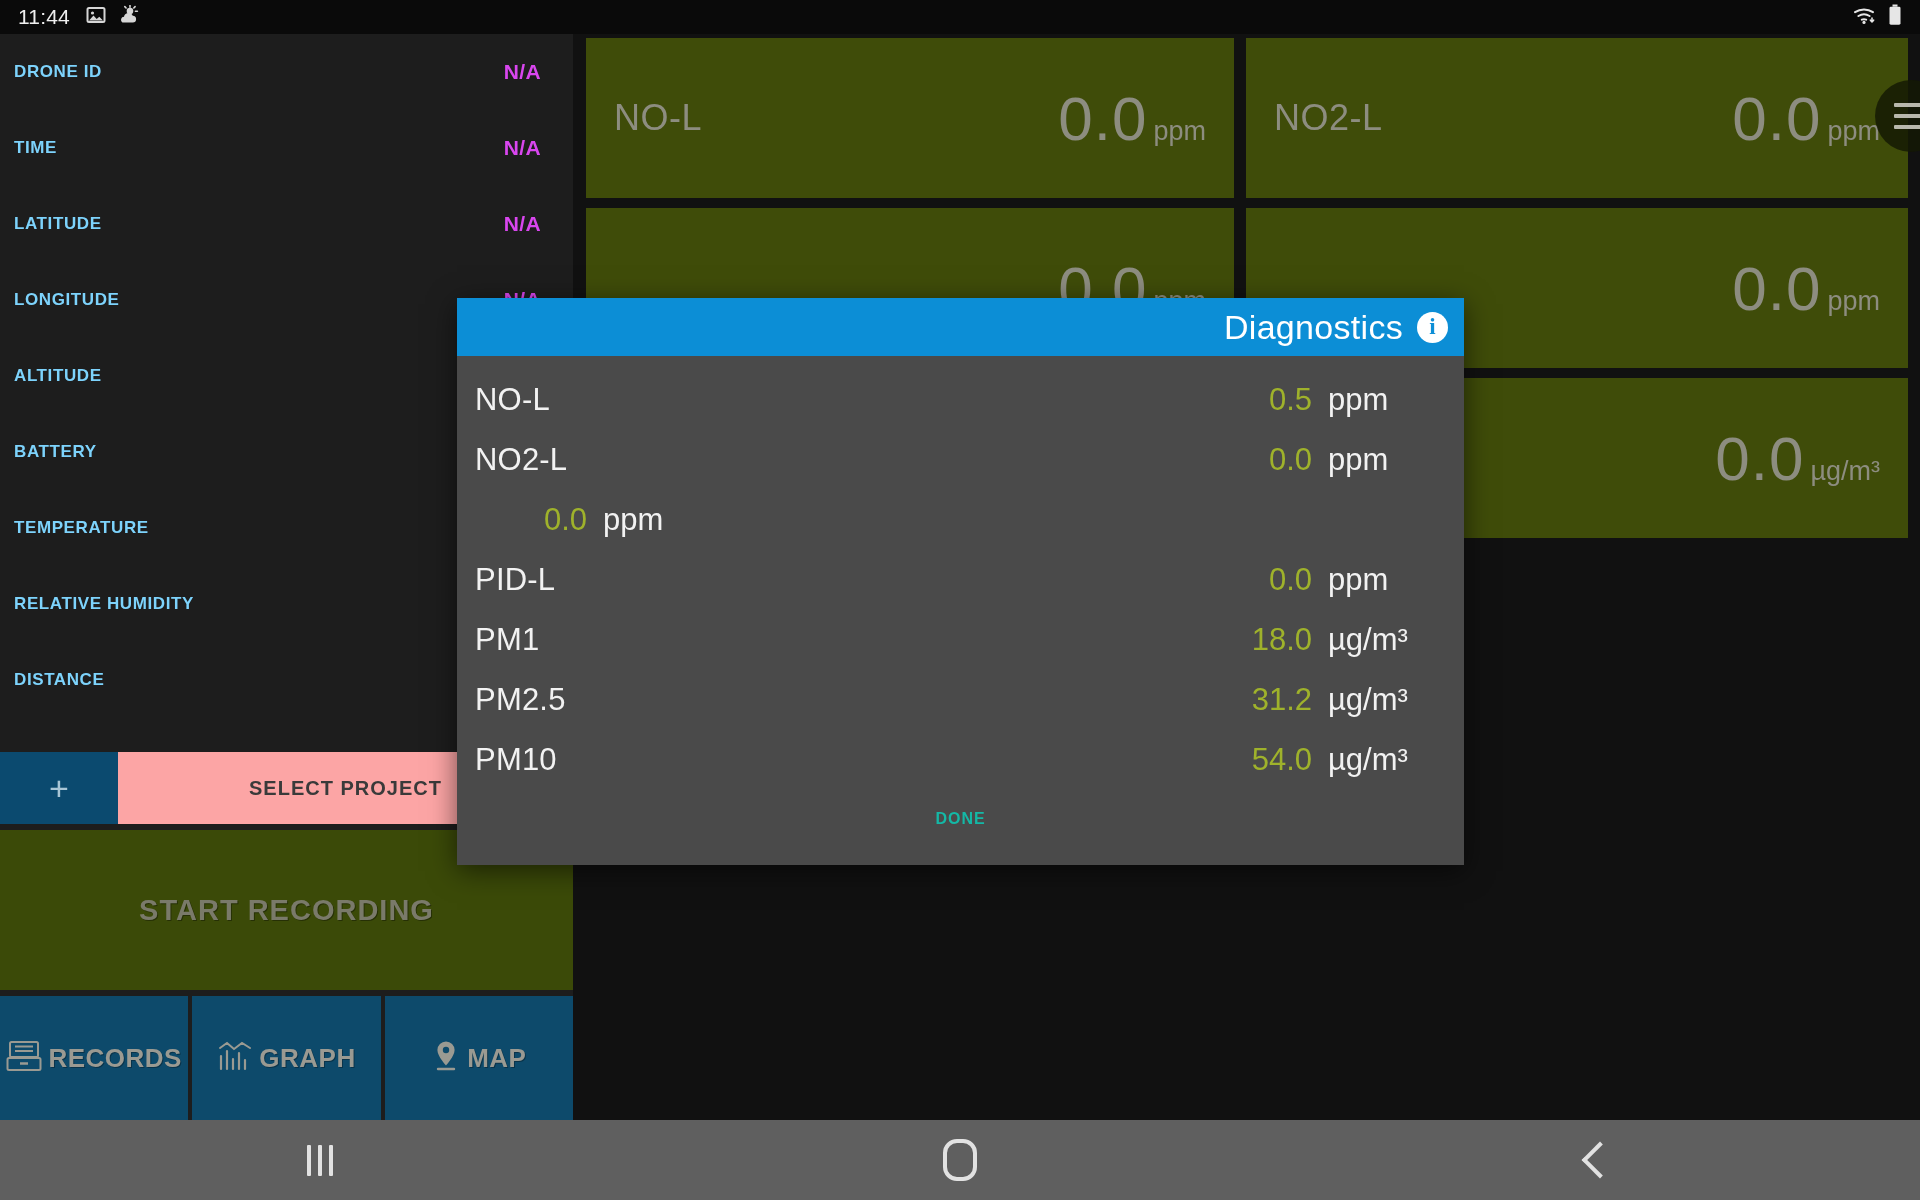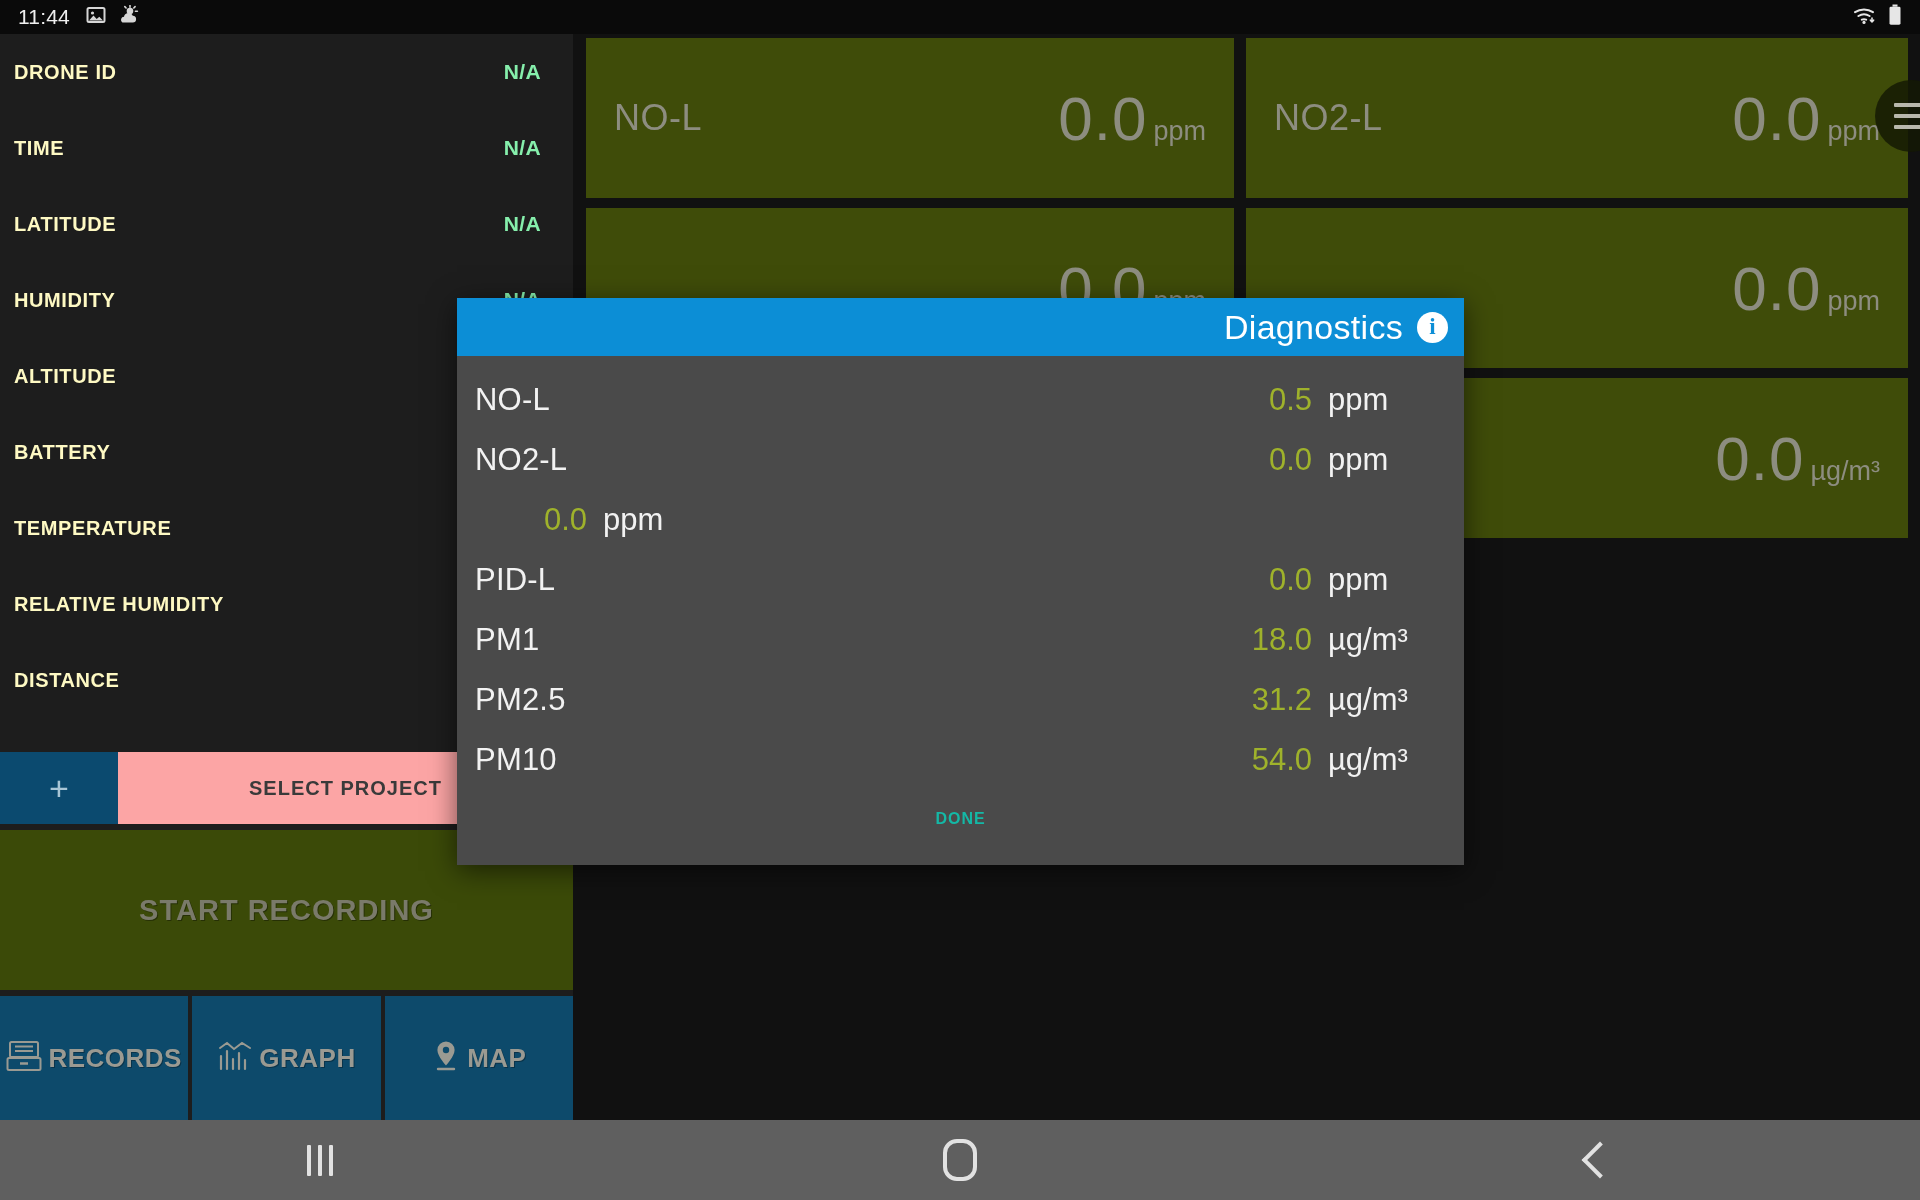--- a/index.html
+++ b/index.html
@@ -32,22 +32,22 @@
   
   .leftpanel {
     position: absolute; left: 0; top: 0; width: 573px; height: 1086px;
     background: #1d1d1d;
   }
   .telemetry { position: absolute; left: 0; top: 0; width: 573px; }
   .trow {
     height: 76px; display: flex; align-items: center; justify-content: space-between;
     padding: 0 32px 0 14px; box-sizing: border-box;
   }
-  .tlabel { font-size: 20px; font-weight: bold; color: #fef9c3; letter-spacing: .6px; }
-  .tvalue { font-size: 21px; font-weight: bold; color: #86efac; letter-spacing: .4px; }
+  .tlabel { font-size: 17px; font-weight: bold; color: #7dd3fc; letter-spacing: .6px; }
+  .tvalue { font-size: 21px; font-weight: bold; color: #d946ef; letter-spacing: .4px; }
 
   .projectrow {
     position: absolute; left: 0; top: 718px; width: 573px; height: 72px; display: flex;
   }
   .plus-btn {
     width: 118px; height: 72px; background: #0b4a6f;
     display: flex; align-items: center; justify-content: center;
     color: #a9c6d6; font-size: 34px; font-weight: 300;
   }
   .select-project {
@@ -191,21 +191,21 @@
         </div>
         <div class="trow">
           <span class="tlabel">TIME</span>
           <span class="tvalue">N/A</span>
         </div>
         <div class="trow">
           <span class="tlabel">LATITUDE</span>
           <span class="tvalue">N/A</span>
         </div>
         <div class="trow">
-          <span class="tlabel">HUMIDITY</span>
+          <span class="tlabel">LONGITUDE</span>
           <span class="tvalue">N/A</span>
         </div>
         <div class="trow">
           <span class="tlabel">ALTITUDE</span>
           <span class="tvalue">N/A</span>
         </div>
         <div class="trow">
           <span class="tlabel">BATTERY</span>
           <span class="tvalue">N/A</span>
         </div>

